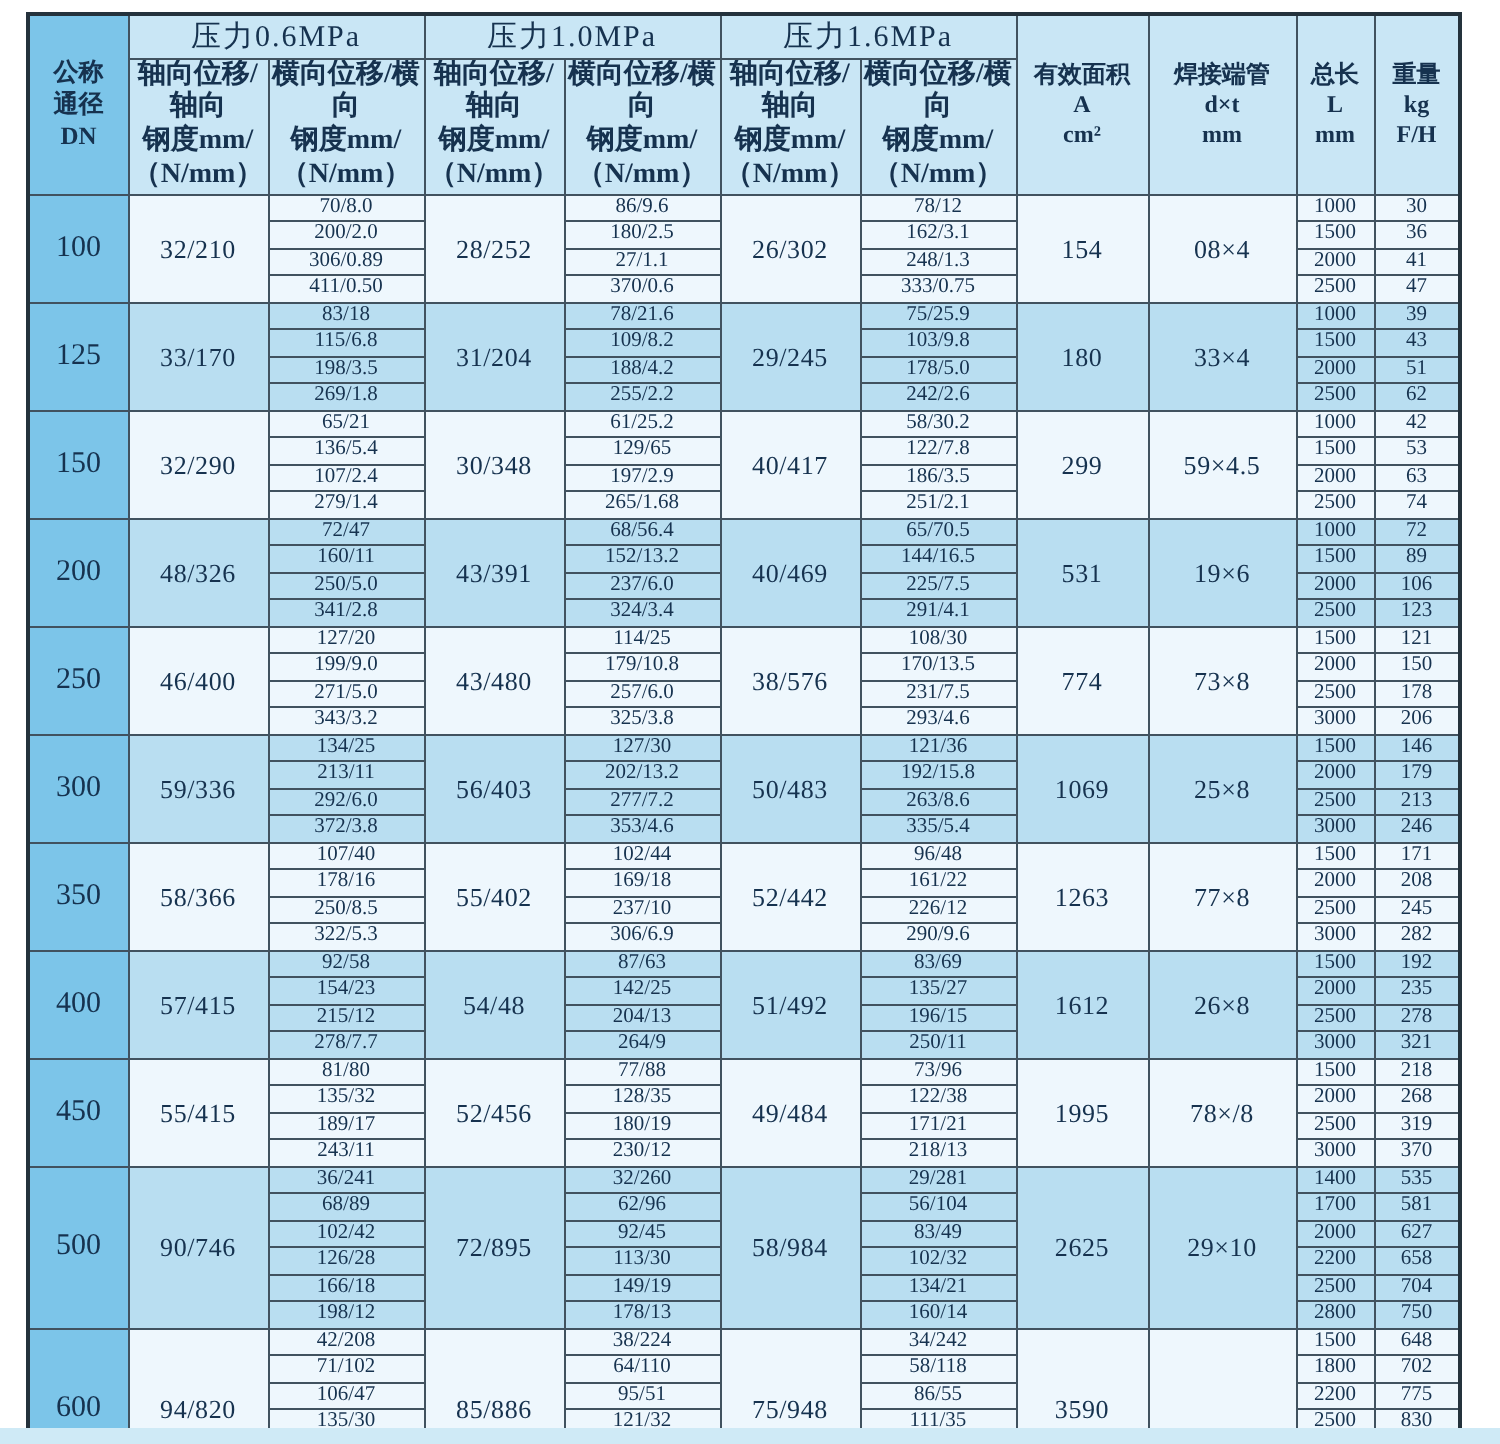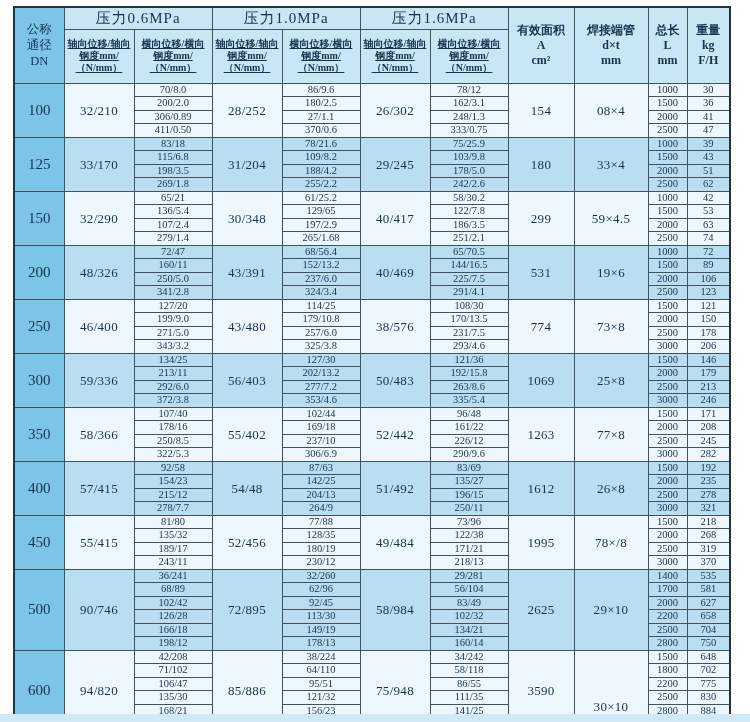--- a/index.html
+++ b/index.html
@@ -27,23 +27,23 @@
     width:716px;
   }
   th,td{
     border:1px solid var(--border);
     text-align:center;vertical-align:middle;
     padding:0;color:var(--ink);
     overflow:hidden;
   }
   thead th{background:var(--header-bg);font-weight:normal;}
   .p-head{font-size:15px;height:22px;letter-spacing:1px;}
-  .sub{font-size:10px;font-weight:bold;line-height:1.2;white-space:pre-line;height:54px;text-decoration:underline;}
+  .sub{font-size:14px;font-weight:bold;line-height:1.2;white-space:pre-line;height:54px;}
   .side-head{font-size:12px;font-weight:bold;white-space:pre-line;line-height:1.25;}
-  .dn-head{background:var(--dn-column);font-size:12.5px;font-weight:normal;white-space:pre-line;line-height:1.3;}
+  .dn-head{background:var(--dn-column);font-size:12.5px;font-weight:bold;white-space:pre-line;line-height:1.3;}
   tbody td{height:13.5px;font-size:10.5px;line-height:1;}
   .band-light td{background:var(--band-light);}
   .band-blue td{background:var(--band-blue);}
   td.dn-cell{background:var(--dn-column);font-size:15px;}
   td.axial,td.area,td.weld{font-size:13px;letter-spacing:0.3px;}
   td.weld-low{vertical-align:bottom;padding-bottom:17px;margin-top:23px;}
   .bottom-strip{
     position:absolute;left:0;bottom:0;width:750px;height:8px;
     background:var(--bottom-strip);
   }

